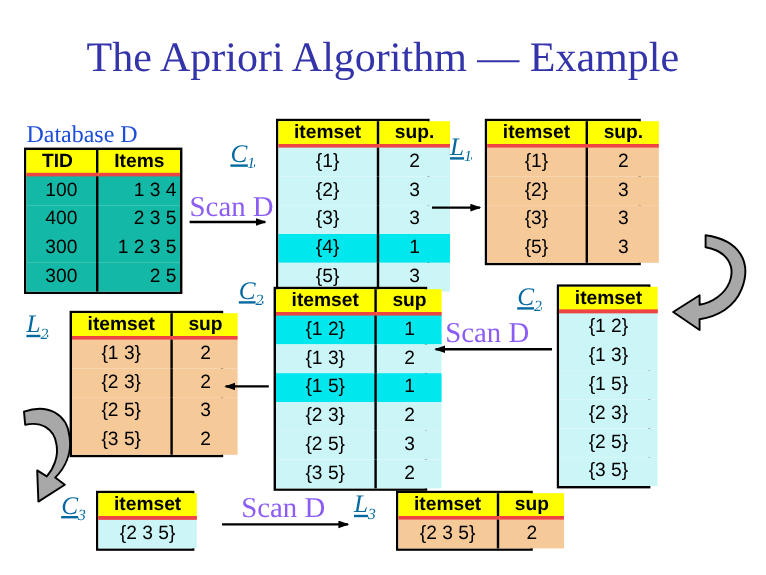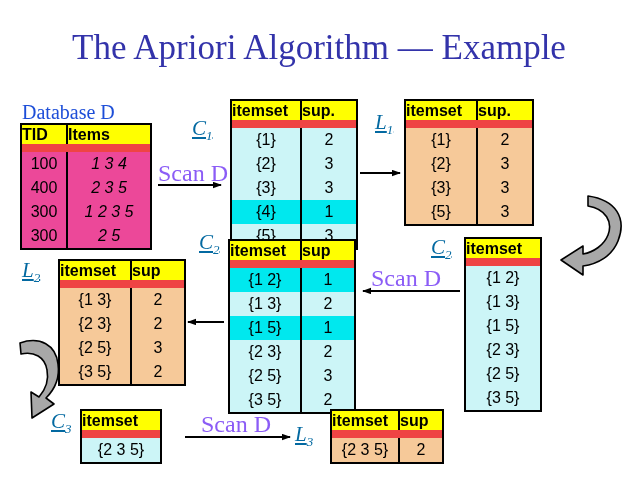--- a/index.html
+++ b/index.html
@@ -14,33 +14,33 @@
     font-family:"Liberation Serif",serif;font-size:35px;color:#3333aa;
     letter-spacing:0px;white-space:nowrap;
   }
 
   
   .tbl{position:absolute;border:2px solid #000;border-collapse:collapse;}
   .tbl table{border-collapse:collapse;width:100%;}
   .tbl th{
     background:#ffff00;color:#000;font-weight:bold;
     font-size:16px;font-family:"Liberation Sans",sans-serif;
-    padding:0 0;height:19px;line-height:19px;text-align:left;
-    border-right:2px solid #000;border-bottom:8px solid #ef4444;
+    padding:0 13px;height:19px;line-height:19px;text-align:left;
+    border-right:2px solid #000;border-bottom:3px solid #ef4444;
   }
   .tbl th:last-child{border-right:none;margin-left:12px;}
   .tbl td{
     font-size:16px;font-family:"Liberation Sans",sans-serif;color:#000;
     height:24px;line-height:24px;text-align:center;padding:0 3px;
     border-right:2px solid #000;
   }
   .tbl td:last-child{border-right:none;}
 
-  .green td{background:#ec4899;}
-  .green td.lft{text-align:center;font-style:italic;}
+  .green td{background:#14b8a6;}
+  .green td.lft{text-align:right;}
   .cyan  td{background:#ccf5f7;}
   .cyan  tr.hl td{background:#00e8ee;}
   .peach td{background:#f6c999;}
 
   
   #db-label{position:absolute;left:22px;top:101px;font-family:"Liberation Serif",serif;
             font-size:20px;color:#1d4ed8;white-space:nowrap;}
   #db-table{left:20px;top:123px;width:128px;}
   #db-table th.c1{width:44px;}
 
@@ -62,21 +62,21 @@
   
   .lbl{position:absolute;font-family:"Liberation Serif",serif;font-style:italic;
        font-size:21px;color:#0369a1;white-space:nowrap;text-decoration:underline;}
   .lbl sub{font-size:13px;font-style:italic;}
   #lab-c1{left:192px;top:116px;}
   #lab-l1{left:375px;top:110px;}
   #lab-c2s{left:199px;top:230px;}
   #lab-l2{left:22px;top:258px;}
   #lab-c2i{left:431px;top:235px;}
   #lab-c3{left:51px;top:409px;}
-  #lab-l3{left:295px;top:408px;margin-top:14px;}
+  #lab-l3{left:295px;top:408px;}
 
   
   .scan{position:absolute;font-family:"Liberation Serif",serif;font-size:24px;
         color:#8b5cf6;white-space:nowrap;}
   #scan1{left:158px;top:160px;}
   #scan2{left:371px;top:265px;}
   #scan3{left:201px;top:411px;}
 
   svg.overlay{position:absolute;left:0;top:0;width:638px;height:479px;
               pointer-events:none;}

